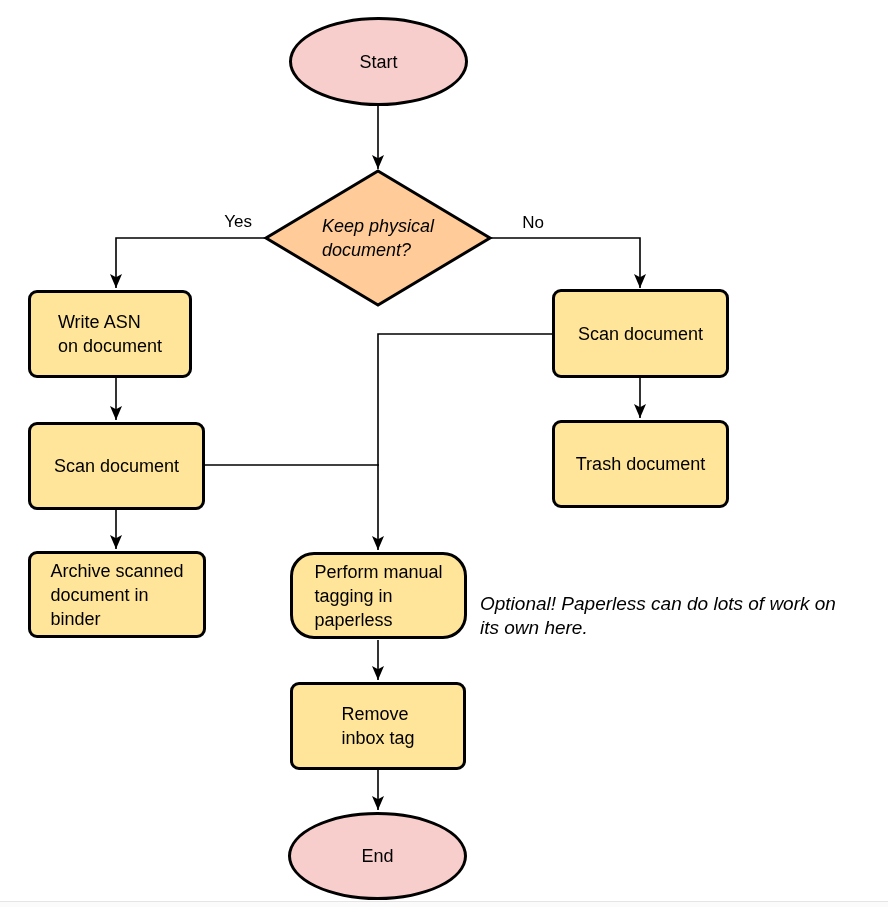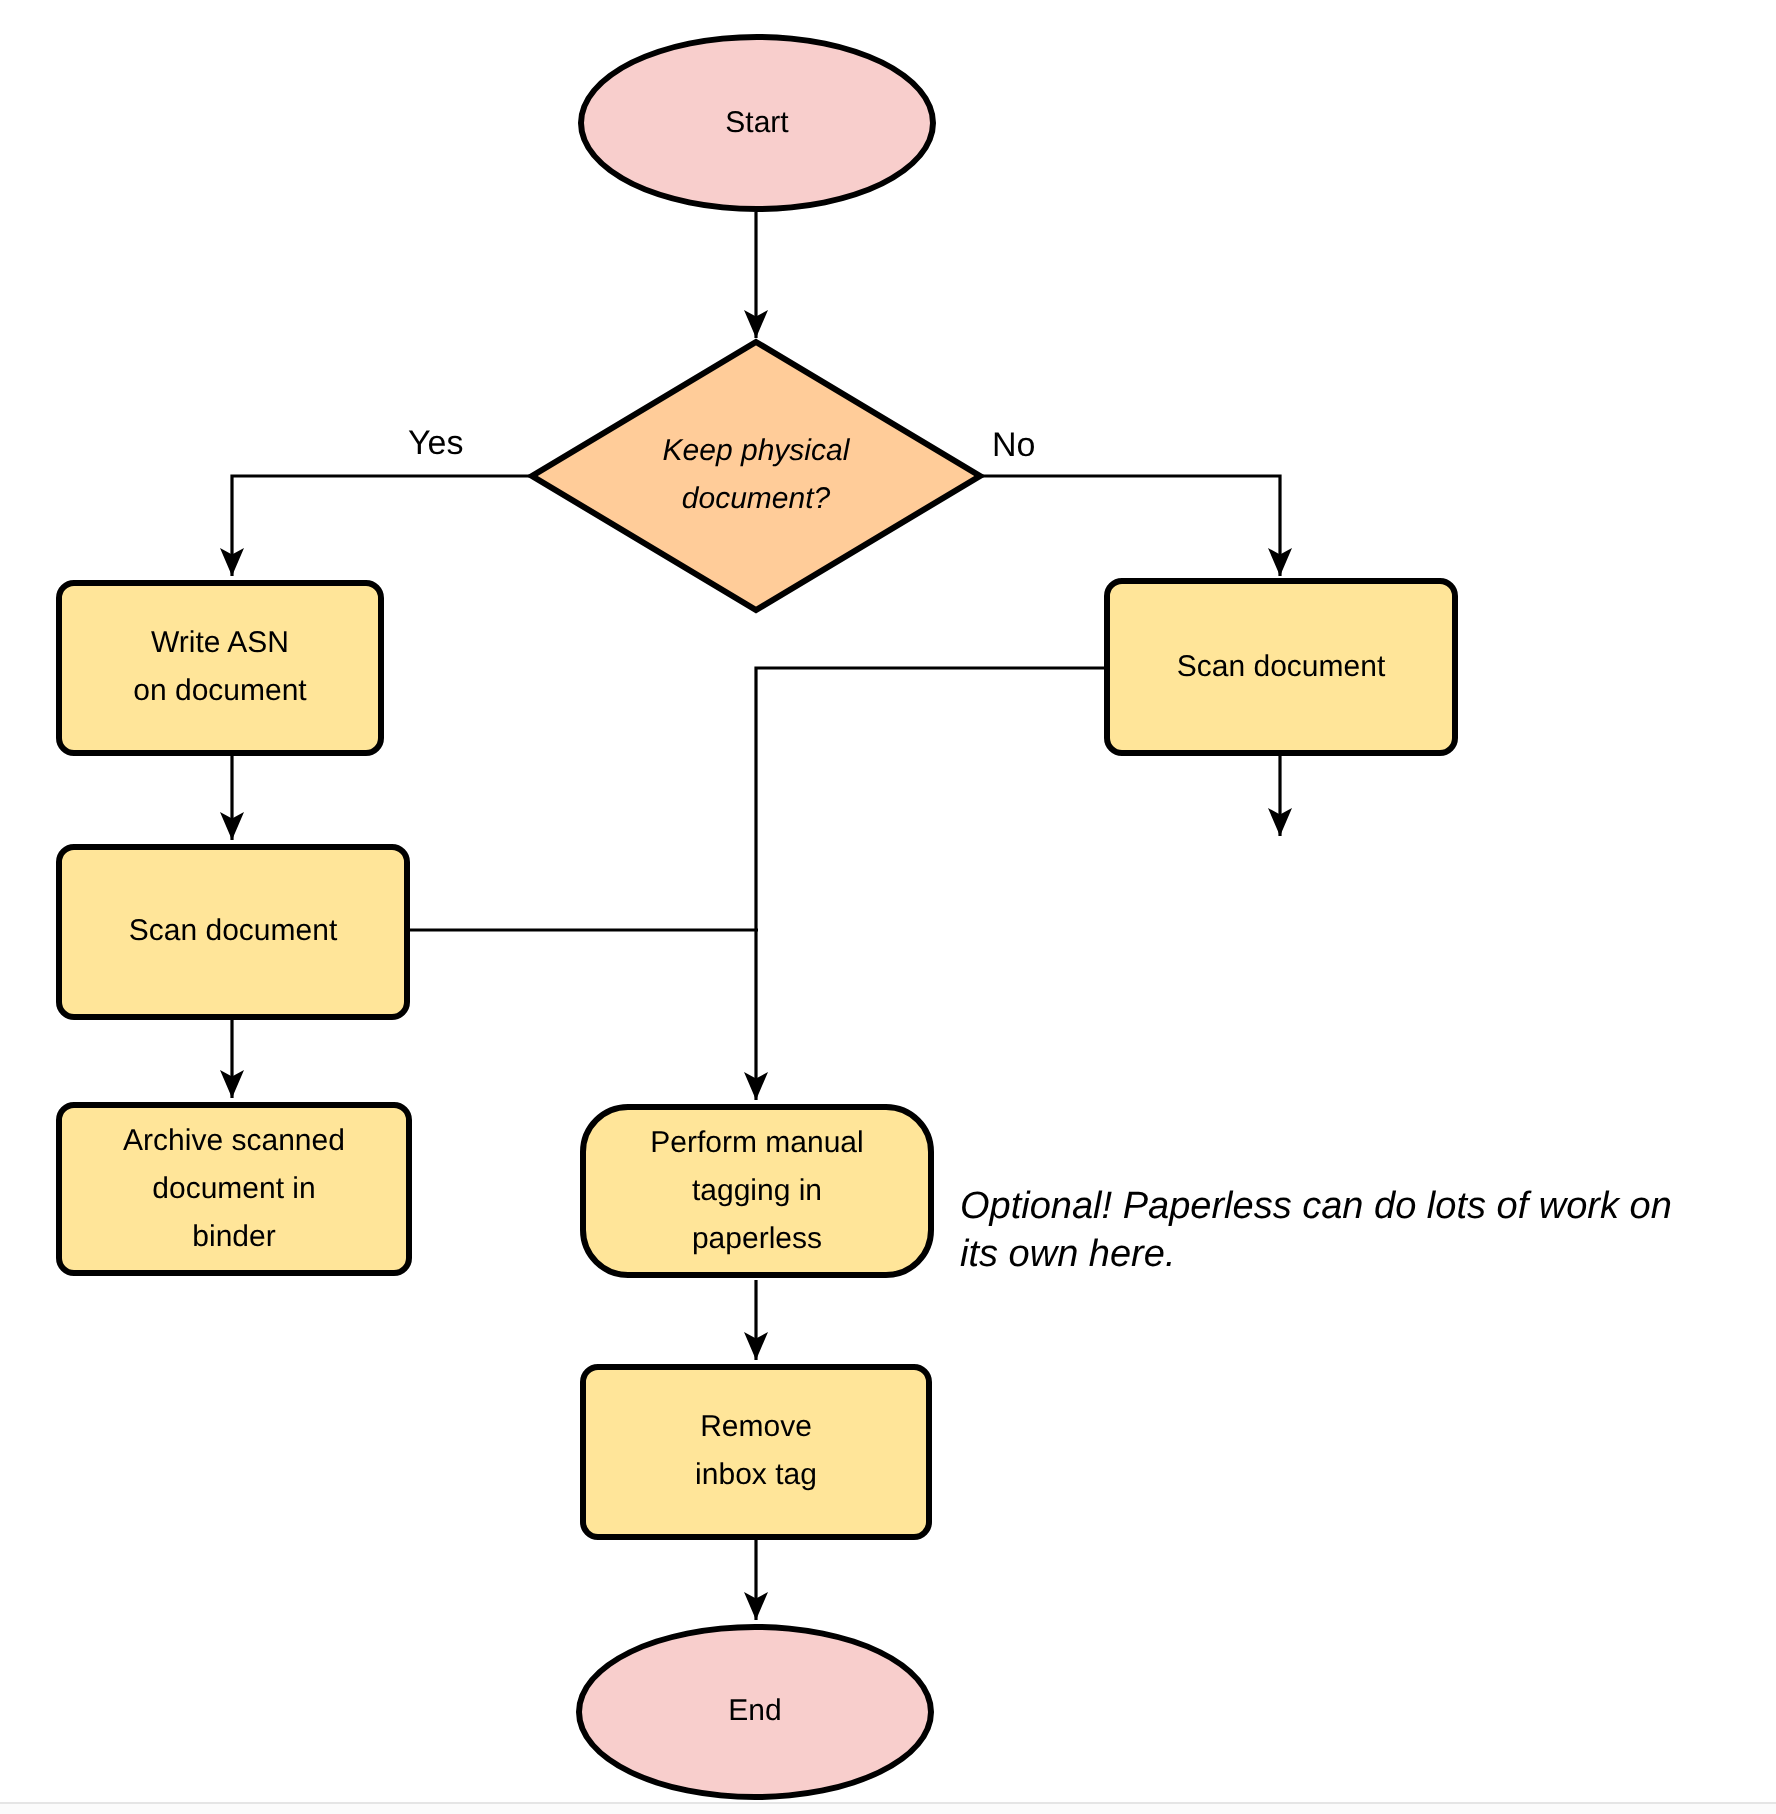--- a/index.html
+++ b/index.html
@@ -30,43 +30,42 @@
   }
   svg.edges polygon.diamond{
     fill:var(--decision-fill);
     stroke:var(--stroke);
     stroke-width:3;
   }
   #arrowhead path{fill:var(--stroke);}
   .node{
     position:absolute;
     display:flex;align-items:center;justify-content:center;
-    text-align:center;
-    font-size:15px;line-height:24px;
+    font-size:18px;line-height:24px;
     color:var(--stroke);
     white-space:pre-line;
   }
   .proc{
     background:var(--process-fill);
     border:3px solid var(--stroke);
     border-radius:9px;
   }
   .term{
     background:var(--terminal-fill);
     border:3px solid var(--stroke);
     border-radius:50%;
   }
   .decision-label{
     background:transparent;
     font-style:italic;
   }
   .edge-label{
     position:absolute;
     font-size:17px;line-height:20px;
-    text-align:left;
+    text-align:right;
     color:var(--stroke);
   }
   .annotation{
     position:absolute;
     left:480px;top:592px;width:404px;
     font-size:19px;line-height:24px;
     font-style:italic;
     color:var(--stroke);
     white-space:pre-line;
   }
@@ -140,20 +139,23 @@
   <div class="node proc n-archive">
     <span>Archive scanned
 document in
 binder</span>
   </div>
 
   <div class="node proc n-scan-r">
     <span>Scan document</span>
   </div>
 
+  <div class="node proc n-trash">
+    <span>Trash document</span>
+  </div>
 
   <div class="node proc n-perform">
     <span>Perform manual
 tagging in
 paperless</span>
   </div>
 
   <div class="annotation">Optional! Paperless can do lots of work on
 its own here.</div>
 

